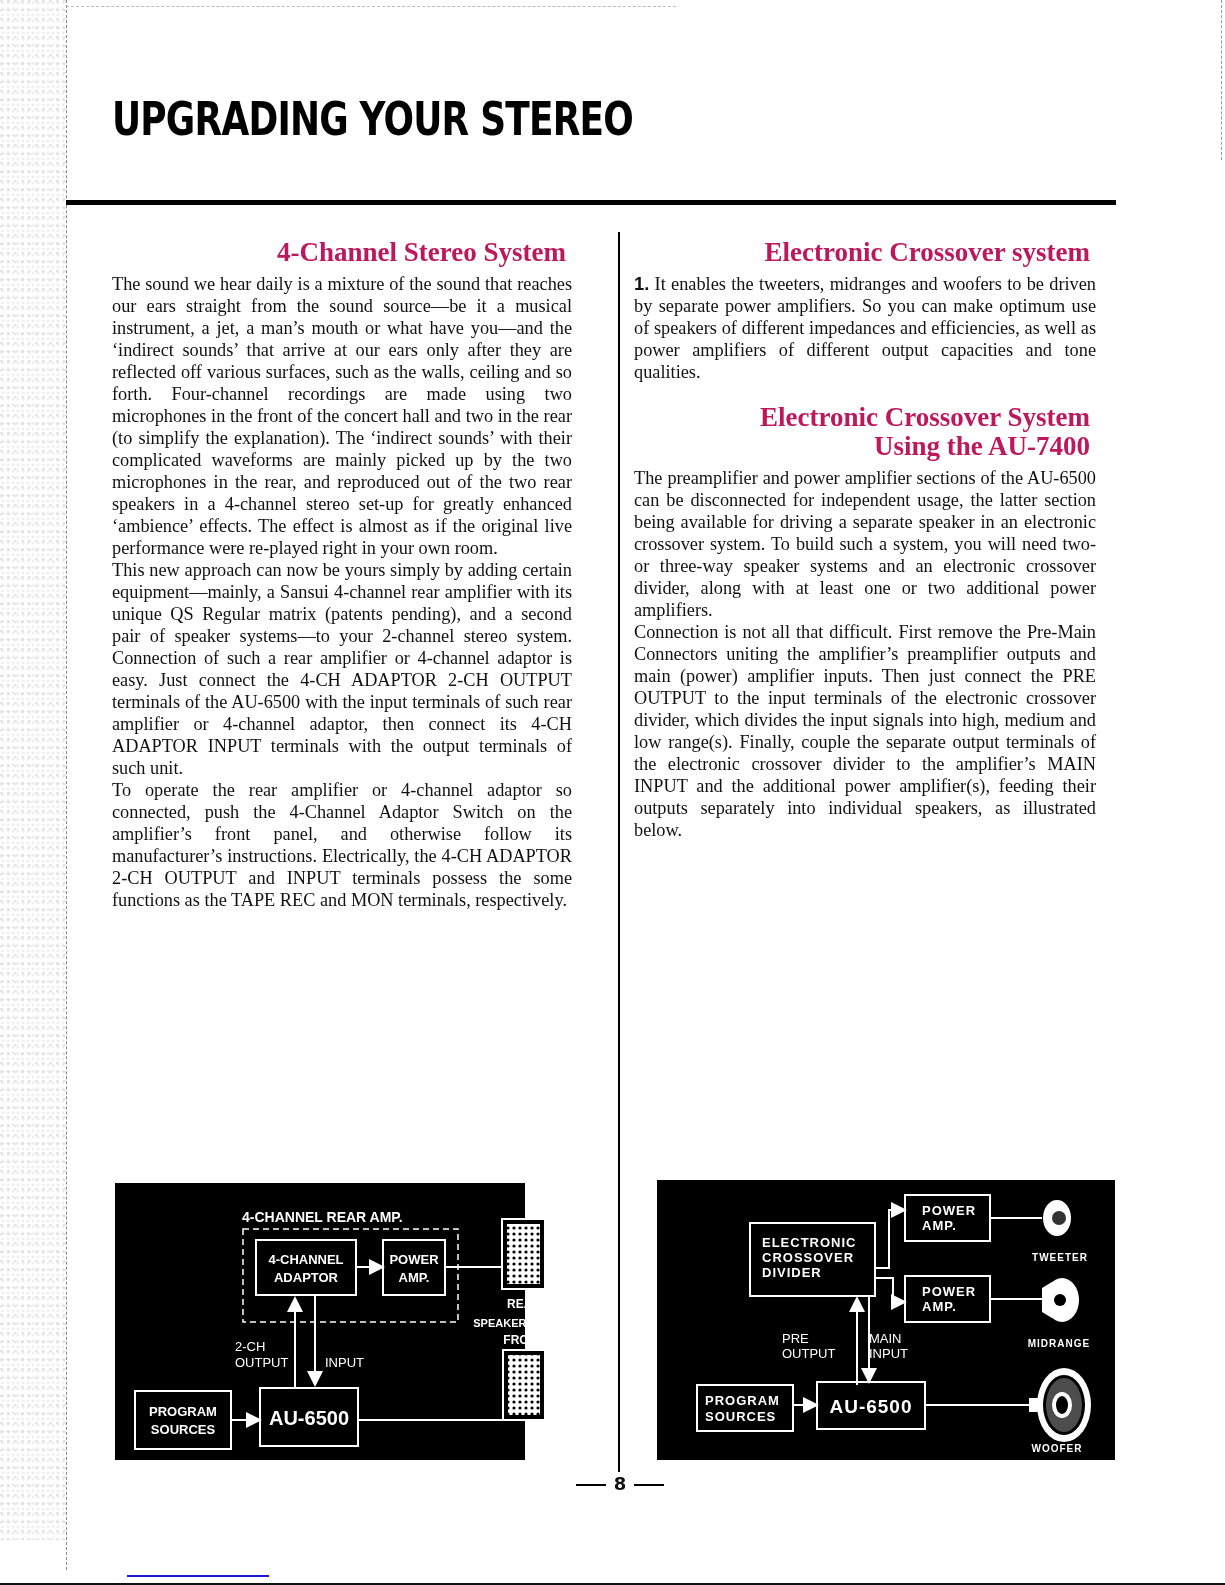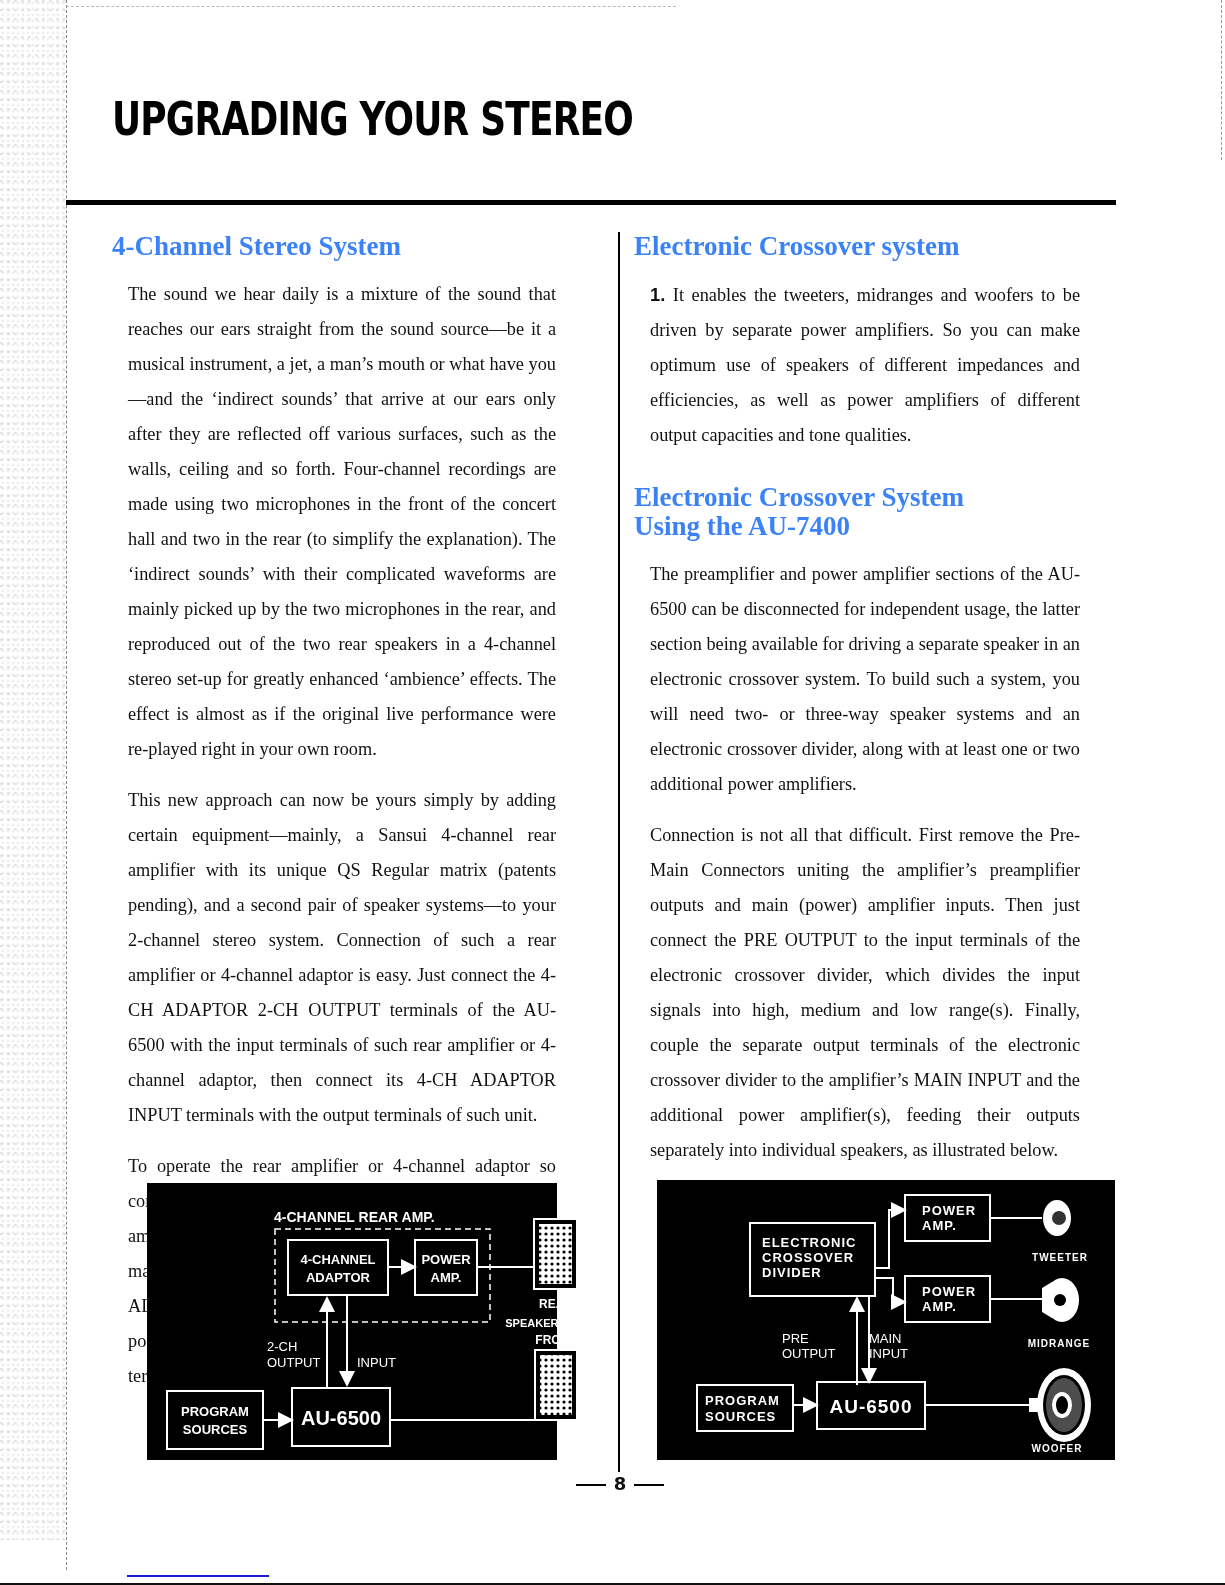--- a/index.html
+++ b/index.html
@@ -11,26 +11,26 @@
     opacity:0.55; }
   .scan-left-line { position:absolute; left:66px; top:0; width:1px; height:1570px; border-left:1px dashed #888; }
   .top-line { position:absolute; left:66px; top:6px; width:610px; height:0; border-top:1px dashed #bbb; }
   .right-line { position:absolute; left:1221px; top:0; width:1px; height:160px; border-left:1px dashed #999; }
   .page-title { position:absolute; left:112px; top:92px; font-family:"DejaVu Sans", sans-serif; font-weight:bold; font-size:46px; letter-spacing:-1px; transform:scaleX(0.78); transform-origin:left top; color:#000; white-space:nowrap; }
   .title-rule { position:absolute; left:66px; top:200px; width:1050px; height:5px; background:#000; }
   .col-divider { position:absolute; left:618px; top:232px; width:2px; height:1240px; background:#000; }
   .col { position:absolute; top:232px; }
   .col-left { left:112px; width:460px; }
   .col-right { left:634px; width:462px; }
-  h2 { margin:0; font-family:"Liberation Serif", serif; font-weight:bold; font-size:27px; line-height:29px; color:#3b82f6; }
-  p { margin:16px; font-size:18.3px; line-height:35px; text-align:justify; }
+  h2 { margin:6px; font-family:"Liberation Serif", serif; font-weight:bold; font-size:27px; line-height:29px; color:#be185d;text-align:right; }
+  p { margin:0; font-size:18.3px; line-height:22px; text-align:justify; }
   .num { font-family:"Liberation Sans", sans-serif; font-weight:bold; }
   .gap { height:14px; }
   .diagram { position:absolute; background:#000; }
-  .diag-left { left:115px; top:1183px; width:410px; height:277px;margin-left:32px; }
+  .diag-left { left:115px; top:1183px; width:410px; height:277px; }
   .diag-right { left:657px; top:1180px; width:458px; height:280px; }
   .diagram svg { position:absolute; left:0; top:0; }
   .diagram text { font-family:"Liberation Sans", sans-serif; fill:#fff; }
   .page-number { position:absolute; left:565px; top:1473px; width:110px; text-align:center; font-family:"DejaVu Sans", sans-serif; font-weight:bold; font-size:18px; }
   .pn-dash { display:inline-block; width:30px; height:2px; background:#000; vertical-align:middle; margin:0 8px; }
   .bottom-blue { position:absolute; left:127px; top:1575px; width:142px; height:2px; background:#1a1ad0; }
   .bottom-strip { position:absolute; left:0; top:1583px; width:1225px; height:2px; background:#111; }
 </style>
 </head>
 <body>

